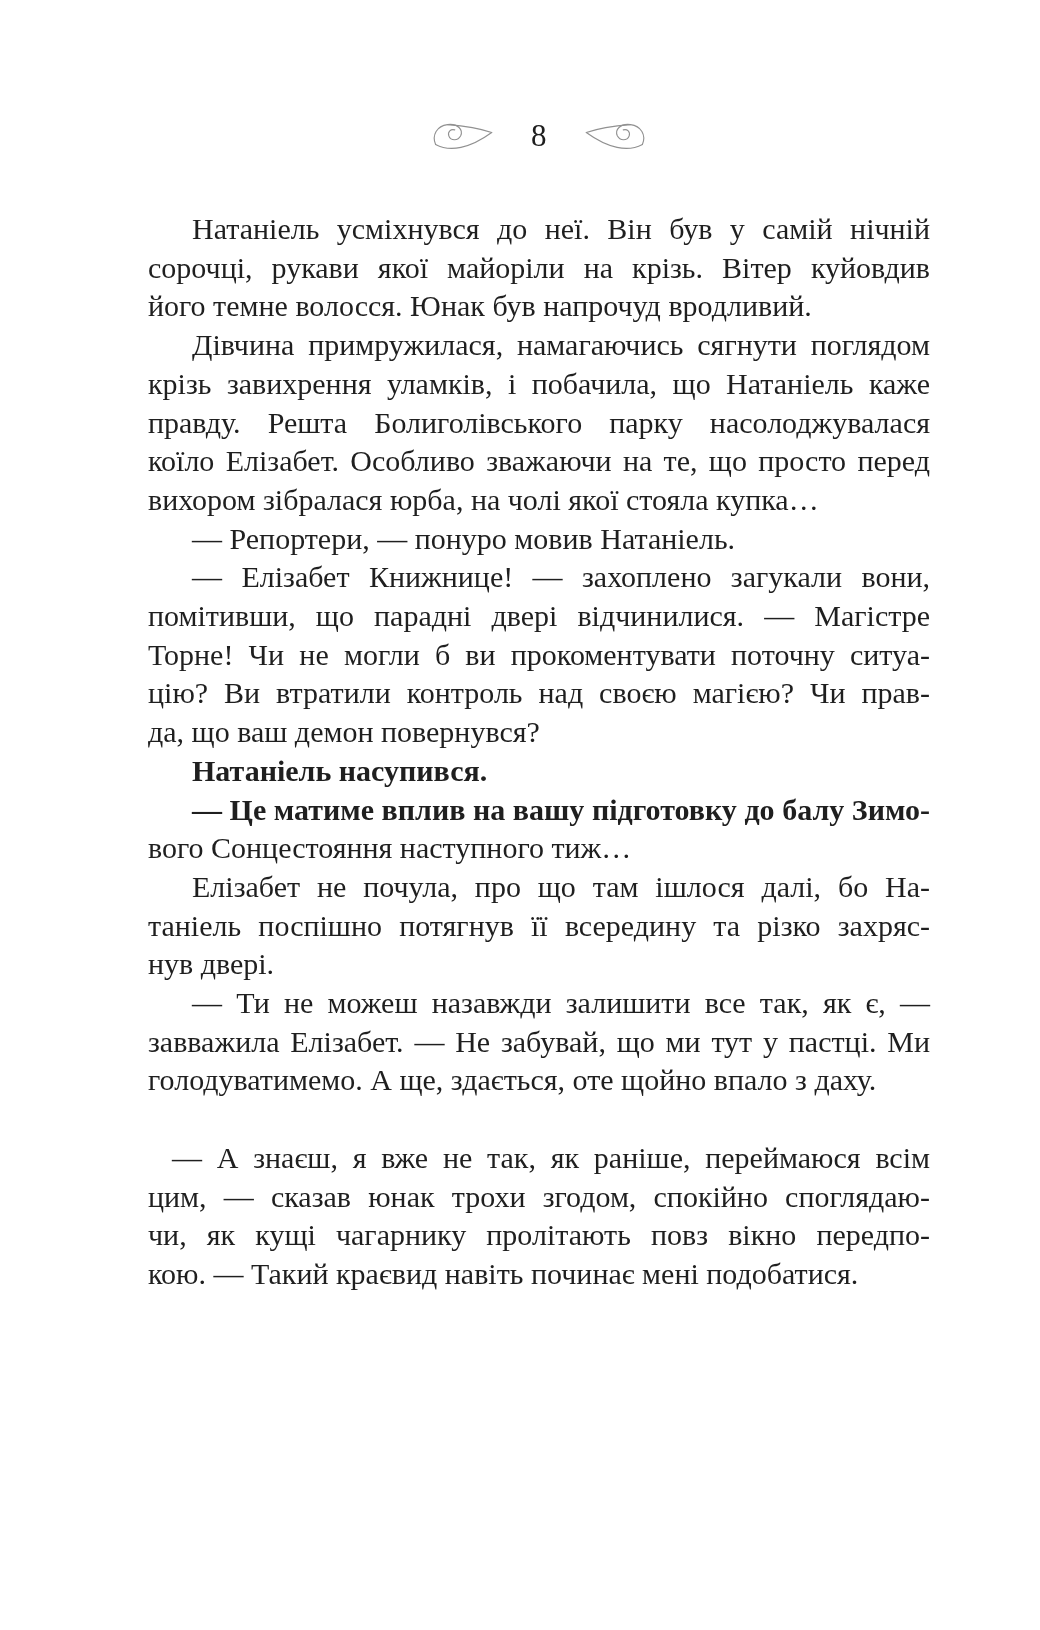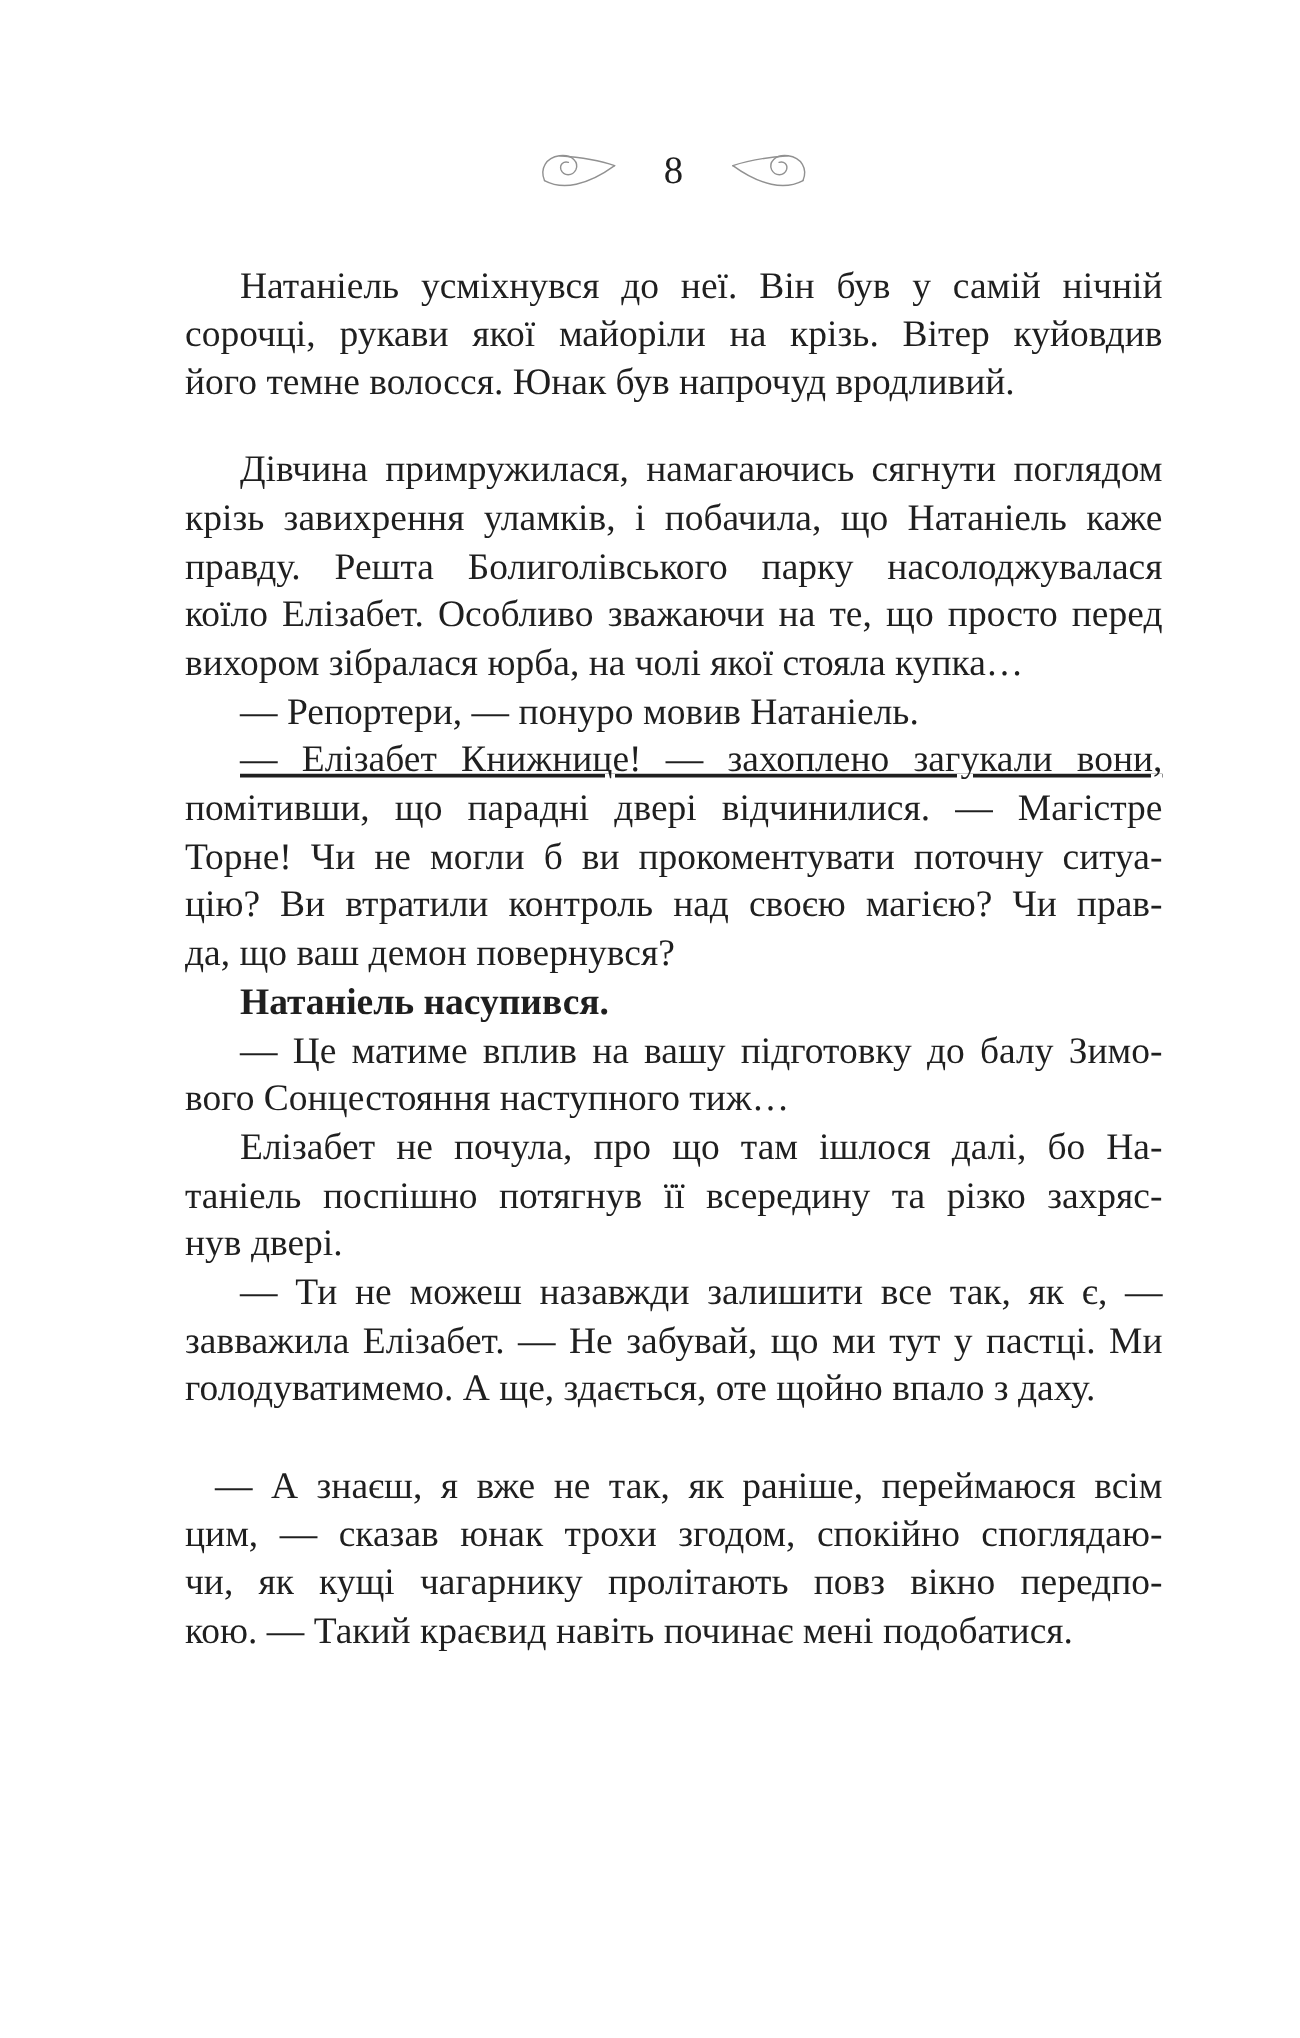--- a/index.html
+++ b/index.html
@@ -96,41 +96,41 @@
     </svg>
   </div>
 
   <div class="text-block">
       <div class="para">
         <div class="line fill" style="padding-left: 44px;">Натаніель усміхнувся до неї. Він був у самій нічній</div>
         <div class="line fill">сорочці, рукави якої майоріли на крізь. Вітер куйовдив</div>
         <div class="line last">його темне волосся. Юнак був напрочуд вродливий.</div>
       </div>
       <div class="para">
-        <div class="line fill" style="padding-left: 44px; margin-top: 31px;">Дівчина примружилася, намагаючись сягнути поглядом</div>
+        <div class="line fill" style="padding-left: 44px;">Дівчина примружилася, намагаючись сягнути поглядом</div>
         <div class="line fill">крізь завихрення уламків, і побачила, що Натаніель каже</div>
         <div class="line fill">правду. Решта Болиголівського парку насолоджувалася</div>
         <div class="line fill">коїло Елізабет. Особливо зважаючи на те, що просто перед</div>
         <div class="line last">вихором зібралася юрба, на чолі якої стояла купка…</div>
       </div>
       <div class="para">
         <div class="line last" style="padding-left: 44px;">— Репортери, — понуро мовив Натаніель.</div>
       </div>
       <div class="para">
-        <div class="line fill" style="padding-left: 44px; text-decoration: underline;">— Елізабет Книжнице! — захоплено загукали вони,</div>
+        <div class="line fill" style="padding-left: 44px;">— Елізабет Книжнице! — захоплено загукали вони,</div>
         <div class="line fill">помітивши, що парадні двері відчинилися. — Магістре</div>
         <div class="line fill">Торне! Чи не могли б ви прокоментувати поточну ситуа-</div>
         <div class="line fill">цію? Ви втратили контроль над своєю магією? Чи прав-</div>
         <div class="line last">да, що ваш демон повернувся?</div>
       </div>
       <div class="para">
         <div class="line last" style="padding-left: 44px; font-weight: bold;">Натаніель насупився.</div>
       </div>
       <div class="para">
-        <div class="line fill" style="padding-left: 44px;">— Це матиме вплив на вашу підготовку до балу Зимо-</div>
+        <div class="line fill" style="padding-left: 44px; font-weight: bold;">— Це матиме вплив на вашу підготовку до балу Зимо-</div>
         <div class="line last">вого Сонцестояння наступного тиж…</div>
       </div>
       <div class="para">
         <div class="line fill" style="padding-left: 44px;">Елізабет не почула, про що там ішлося далі, бо На-</div>
         <div class="line fill">таніель поспішно потягнув її всередину та різко захряс-</div>
         <div class="line last">нув двері.</div>
       </div>
       <div class="para">
         <div class="line fill" style="padding-left: 44px;">— Ти не можеш назавжди залишити все так, як є, —</div>
         <div class="line fill">завважила Елізабет. — Не забувай, що ми тут у пастці. Ми</div>

